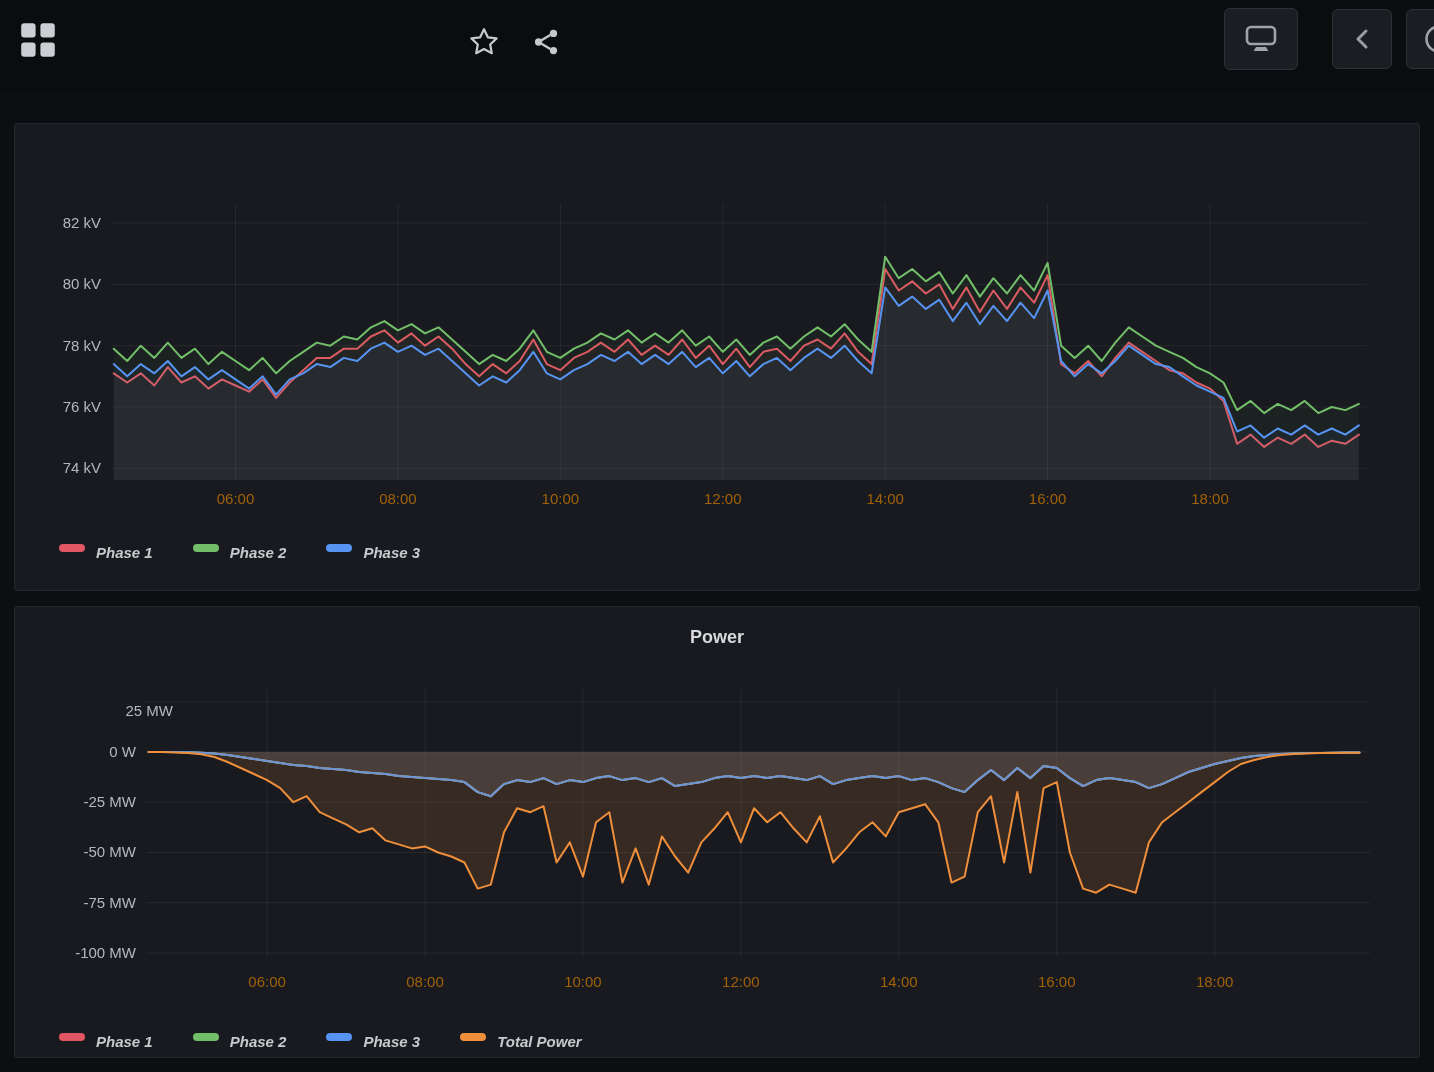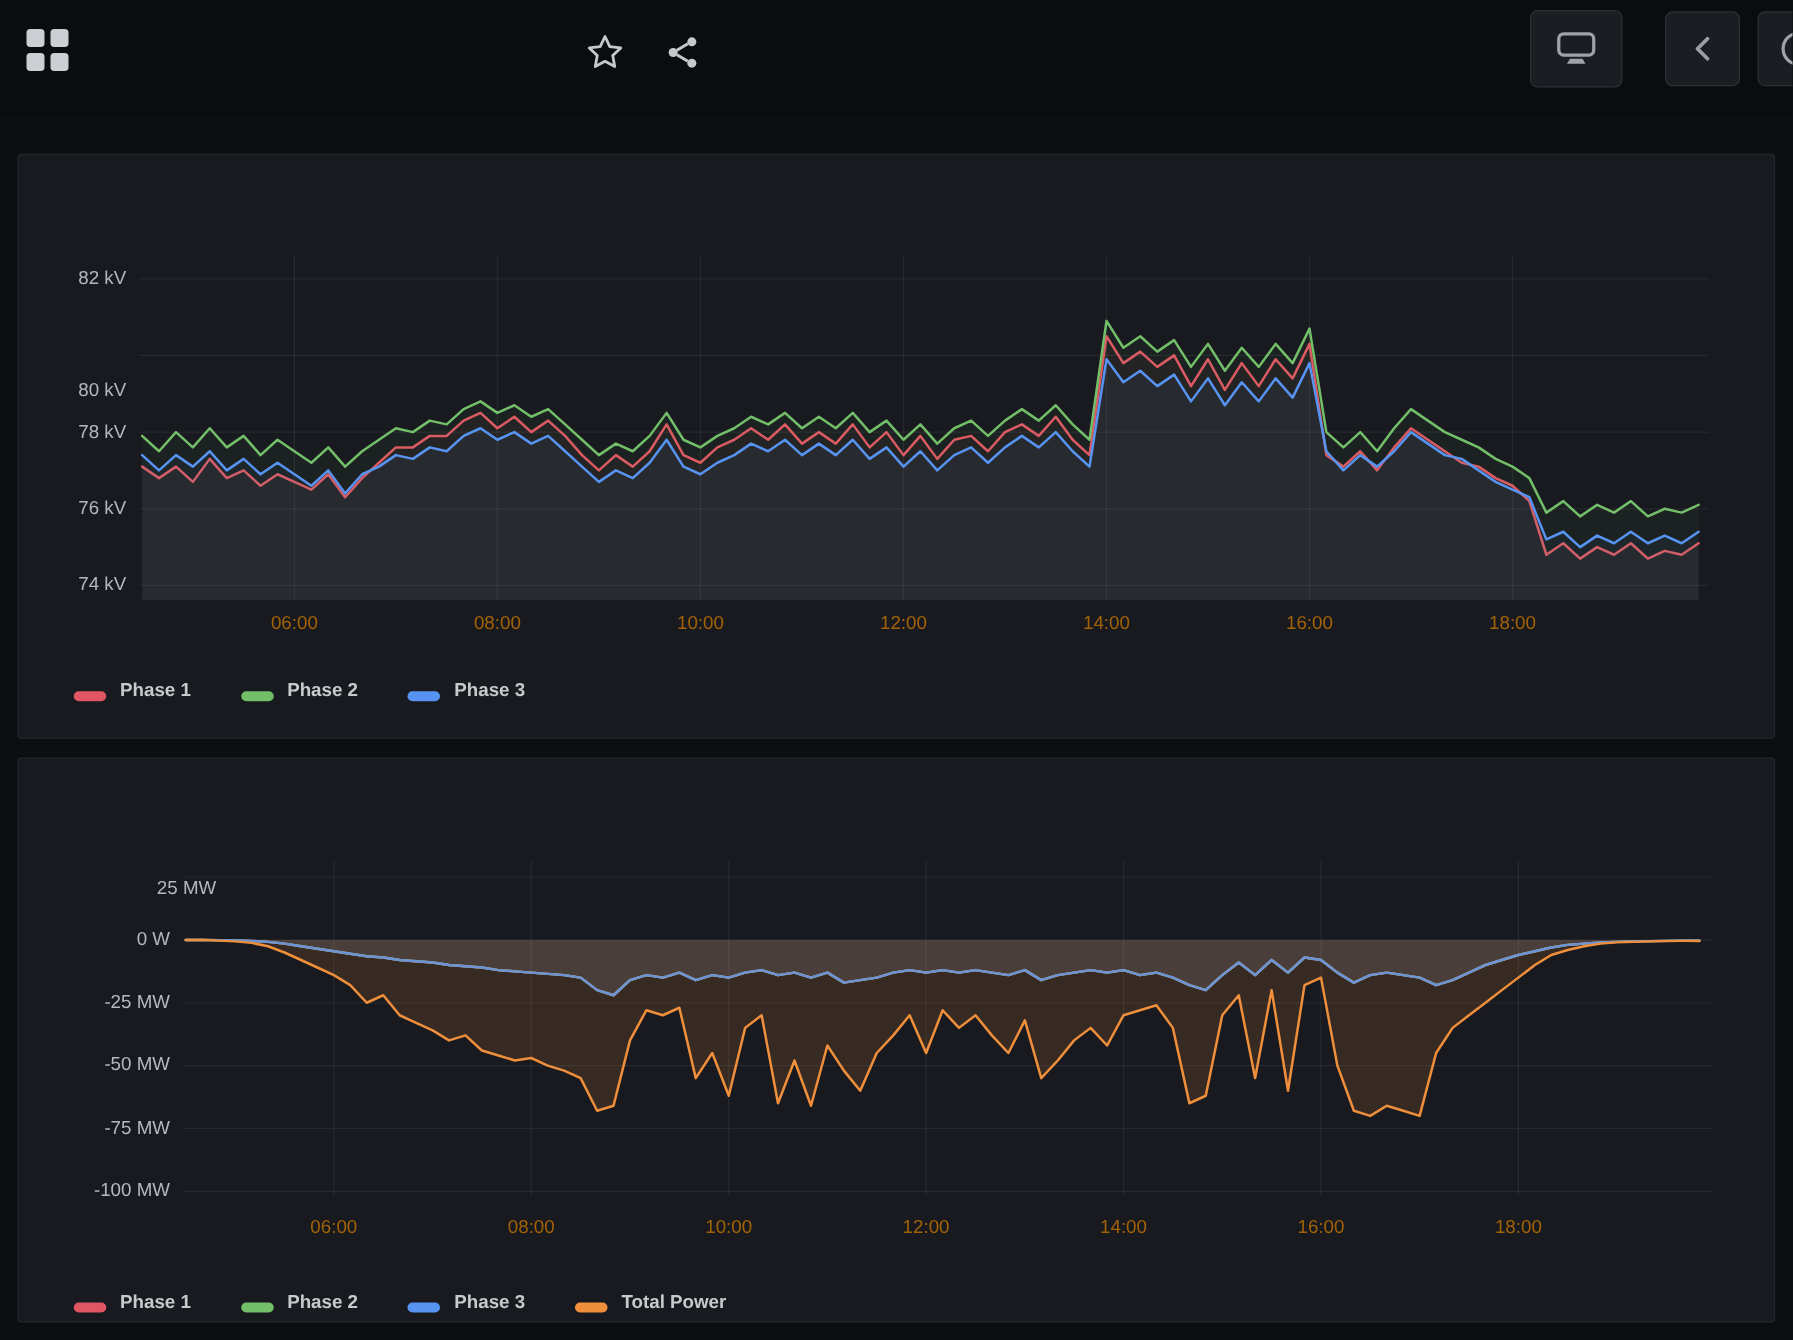--- a/index.html
+++ b/index.html
@@ -39,21 +39,21 @@
   }
   .chart-mount{position:absolute;left:0;top:0;width:100%;height:100%;}
   .chart-mount svg{position:absolute;left:0;top:0;}
   .ytick{
     position:absolute;text-align:right;font-size:15px;color:#b5b7bc;height:18px;line-height:18px;
   }
   .xtick{
     position:absolute;text-align:center;font-size:15px;color:#a16207;width:72px;height:18px;line-height:18px;
   }
   .legend{position:absolute;left:44px;display:flex;align-items:center;}
-  .legend-item{display:flex;align-items:flex-end;margin-right:40px;cursor:pointer;}
+  .legend-item{display:flex;align-items:flex-start;margin-right:40px;cursor:pointer;font-style:italic;}
   .legend-swatch{width:26px;height:8px;border-radius:4px;margin-right:11px;}
   .legend-label{font-size:15px;color:#c7c9cc;font-weight:600;white-space:nowrap;}
 </style>
 </head>
 <body>
 
 <div class="header">
   <svg class="apps-icon" viewBox="0 0 30 30">
     <rect x="1" y="1" width="12" height="12" rx="2.5" fill="#ccced3"></rect>
     <rect x="17" y="1" width="12" height="12" rx="2.5" fill="#ccced3"></rect>
@@ -105,21 +105,21 @@
         <line y1="80" y2="356" x1="1032.6" x2="1032.6" stroke="rgba(210,220,235,0.08)" stroke-width="1"></line>
         <line y1="80" y2="356" x1="1195.0" x2="1195.0" stroke="rgba(210,220,235,0.08)" stroke-width="1"></line>
         <path d="M98.7 249.3L112.2 258.5L125.8 249.3L139.3 261.5L152.8 243.1L166.4 258.5L179.9 252.3L193.4 264.6L207.0 255.4L220.5 261.5L234.1 267.7L247.6 255.4L261.1 273.8L274.7 258.5L288.2 246.2L301.7 233.9L315.3 233.9L328.8 224.7L342.3 224.7L355.9 212.5L369.4 206.3L382.9 218.6L396.5 209.4L410.0 221.7L423.5 212.5L437.1 224.7L450.6 240.1L464.1 252.3L477.7 240.1L491.2 249.3L504.7 237.0L518.3 215.5L531.8 240.1L545.3 246.2L558.9 233.9L572.4 227.8L585.9 218.6L599.5 227.8L613.0 215.5L626.6 230.9L640.1 221.7L653.6 230.9L667.2 215.5L680.7 233.9L694.2 221.7L707.8 240.1L721.3 224.7L734.8 243.1L748.4 227.8L761.9 224.7L775.4 237.0L789.0 221.7L802.5 215.5L816.0 224.7L829.6 209.4L843.1 227.8L856.6 240.1L870.2 145.0L883.7 166.5L897.2 157.3L910.8 169.5L924.3 160.3L937.8 184.9L951.4 163.4L964.9 187.9L978.4 166.5L992.0 184.9L1005.5 163.4L1019.1 178.7L1032.6 151.1L1046.1 240.1L1059.7 249.3L1073.2 237.0L1086.7 252.3L1100.3 233.9L1113.8 218.6L1127.3 227.8L1140.9 237.0L1154.4 246.2L1167.9 249.3L1181.5 258.5L1195.0 264.6L1208.5 276.9L1222.1 319.8L1235.6 310.6L1249.1 322.9L1262.7 313.7L1276.2 319.8L1289.7 310.6L1303.3 322.9L1316.8 316.7L1330.3 319.8L1343.9 310.6L1343.9 356.0L98.7 356.0Z" fill="#e05663" fill-opacity="0.05"></path>
         <path d="M98.7 249.3L112.2 258.5L125.8 249.3L139.3 261.5L152.8 243.1L166.4 258.5L179.9 252.3L193.4 264.6L207.0 255.4L220.5 261.5L234.1 267.7L247.6 255.4L261.1 273.8L274.7 258.5L288.2 246.2L301.7 233.9L315.3 233.9L328.8 224.7L342.3 224.7L355.9 212.5L369.4 206.3L382.9 218.6L396.5 209.4L410.0 221.7L423.5 212.5L437.1 224.7L450.6 240.1L464.1 252.3L477.7 240.1L491.2 249.3L504.7 237.0L518.3 215.5L531.8 240.1L545.3 246.2L558.9 233.9L572.4 227.8L585.9 218.6L599.5 227.8L613.0 215.5L626.6 230.9L640.1 221.7L653.6 230.9L667.2 215.5L680.7 233.9L694.2 221.7L707.8 240.1L721.3 224.7L734.8 243.1L748.4 227.8L761.9 224.7L775.4 237.0L789.0 221.7L802.5 215.5L816.0 224.7L829.6 209.4L843.1 227.8L856.6 240.1L870.2 145.0L883.7 166.5L897.2 157.3L910.8 169.5L924.3 160.3L937.8 184.9L951.4 163.4L964.9 187.9L978.4 166.5L992.0 184.9L1005.5 163.4L1019.1 178.7L1032.6 151.1L1046.1 240.1L1059.7 249.3L1073.2 237.0L1086.7 252.3L1100.3 233.9L1113.8 218.6L1127.3 227.8L1140.9 237.0L1154.4 246.2L1167.9 249.3L1181.5 258.5L1195.0 264.6L1208.5 276.9L1222.1 319.8L1235.6 310.6L1249.1 322.9L1262.7 313.7L1276.2 319.8L1289.7 310.6L1303.3 322.9L1316.8 316.7L1330.3 319.8L1343.9 310.6" fill="none" stroke="#e05663" stroke-width="2" stroke-linejoin="round" stroke-linecap="round"></path>
         <path d="M98.7 224.7L112.2 237.0L125.8 221.7L139.3 233.9L152.8 218.6L166.4 233.9L179.9 224.7L193.4 240.1L207.0 227.8L220.5 237.0L234.1 246.2L247.6 233.9L261.1 249.3L274.7 237.0L288.2 227.8L301.7 218.6L315.3 221.7L328.8 212.5L342.3 215.5L355.9 203.3L369.4 197.1L382.9 206.3L396.5 200.2L410.0 209.4L423.5 203.3L437.1 215.5L450.6 227.8L464.1 240.1L477.7 230.9L491.2 237.0L504.7 224.7L518.3 206.3L531.8 227.8L545.3 233.9L558.9 224.7L572.4 218.6L585.9 209.4L599.5 215.5L613.0 206.3L626.6 218.6L640.1 209.4L653.6 218.6L667.2 206.3L680.7 221.7L694.2 212.5L707.8 227.8L721.3 215.5L734.8 230.9L748.4 218.6L761.9 212.5L775.4 224.7L789.0 212.5L802.5 203.3L816.0 212.5L829.6 200.2L843.1 215.5L856.6 227.8L870.2 132.7L883.7 154.2L897.2 145.0L910.8 157.3L924.3 148.1L937.8 169.5L951.4 151.1L964.9 172.6L978.4 154.2L992.0 169.5L1005.5 151.1L1019.1 166.5L1032.6 138.9L1046.1 221.7L1059.7 233.9L1073.2 221.7L1086.7 237.0L1100.3 218.6L1113.8 203.3L1127.3 212.5L1140.9 221.7L1154.4 227.8L1167.9 233.9L1181.5 243.1L1195.0 249.3L1208.5 258.5L1222.1 286.1L1235.6 276.9L1249.1 289.1L1262.7 279.9L1276.2 286.1L1289.7 276.9L1303.3 289.1L1316.8 283.0L1330.3 286.1L1343.9 279.9L1343.9 356.0L98.7 356.0Z" fill="#73bf69" fill-opacity="0.05"></path>
         <path d="M98.7 224.7L112.2 237.0L125.8 221.7L139.3 233.9L152.8 218.6L166.4 233.9L179.9 224.7L193.4 240.1L207.0 227.8L220.5 237.0L234.1 246.2L247.6 233.9L261.1 249.3L274.7 237.0L288.2 227.8L301.7 218.6L315.3 221.7L328.8 212.5L342.3 215.5L355.9 203.3L369.4 197.1L382.9 206.3L396.5 200.2L410.0 209.4L423.5 203.3L437.1 215.5L450.6 227.8L464.1 240.1L477.7 230.9L491.2 237.0L504.7 224.7L518.3 206.3L531.8 227.8L545.3 233.9L558.9 224.7L572.4 218.6L585.9 209.4L599.5 215.5L613.0 206.3L626.6 218.6L640.1 209.4L653.6 218.6L667.2 206.3L680.7 221.7L694.2 212.5L707.8 227.8L721.3 215.5L734.8 230.9L748.4 218.6L761.9 212.5L775.4 224.7L789.0 212.5L802.5 203.3L816.0 212.5L829.6 200.2L843.1 215.5L856.6 227.8L870.2 132.7L883.7 154.2L897.2 145.0L910.8 157.3L924.3 148.1L937.8 169.5L951.4 151.1L964.9 172.6L978.4 154.2L992.0 169.5L1005.5 151.1L1019.1 166.5L1032.6 138.9L1046.1 221.7L1059.7 233.9L1073.2 221.7L1086.7 237.0L1100.3 218.6L1113.8 203.3L1127.3 212.5L1140.9 221.7L1154.4 227.8L1167.9 233.9L1181.5 243.1L1195.0 249.3L1208.5 258.5L1222.1 286.1L1235.6 276.9L1249.1 289.1L1262.7 279.9L1276.2 286.1L1289.7 276.9L1303.3 289.1L1316.8 283.0L1330.3 286.1L1343.9 279.9" fill="none" stroke="#73bf69" stroke-width="2" stroke-linejoin="round" stroke-linecap="round"></path>
         <path d="M98.7 240.1L112.2 252.3L125.8 240.1L139.3 249.3L152.8 237.0L166.4 252.3L179.9 243.1L193.4 255.4L207.0 246.2L220.5 255.4L234.1 264.6L247.6 252.3L261.1 270.7L274.7 255.4L288.2 249.3L301.7 240.1L315.3 243.1L328.8 233.9L342.3 237.0L355.9 224.7L369.4 218.6L382.9 227.8L396.5 221.7L410.0 230.9L423.5 224.7L437.1 237.0L450.6 249.3L464.1 261.5L477.7 252.3L491.2 258.5L504.7 246.2L518.3 227.8L531.8 249.3L545.3 255.4L558.9 246.2L572.4 240.1L585.9 230.9L599.5 237.0L613.0 227.8L626.6 240.1L640.1 230.9L653.6 240.1L667.2 227.8L680.7 243.1L694.2 233.9L707.8 249.3L721.3 237.0L734.8 252.3L748.4 240.1L761.9 233.9L775.4 246.2L789.0 233.9L802.5 224.7L816.0 233.9L829.6 221.7L843.1 237.0L856.6 249.3L870.2 163.4L883.7 181.8L897.2 172.6L910.8 184.9L924.3 175.7L937.8 197.1L951.4 178.7L964.9 200.2L978.4 181.8L992.0 197.1L1005.5 178.7L1019.1 194.1L1032.6 166.5L1046.1 237.0L1059.7 252.3L1073.2 240.1L1086.7 249.3L1100.3 237.0L1113.8 221.7L1127.3 230.9L1140.9 240.1L1154.4 243.1L1167.9 252.3L1181.5 261.5L1195.0 267.7L1208.5 273.8L1222.1 307.5L1235.6 301.4L1249.1 313.7L1262.7 304.5L1276.2 310.6L1289.7 301.4L1303.3 310.6L1316.8 304.5L1330.3 310.6L1343.9 301.4L1343.9 356.0L98.7 356.0Z" fill="#5794f2" fill-opacity="0.05"></path>
         <path d="M98.7 240.1L112.2 252.3L125.8 240.1L139.3 249.3L152.8 237.0L166.4 252.3L179.9 243.1L193.4 255.4L207.0 246.2L220.5 255.4L234.1 264.6L247.6 252.3L261.1 270.7L274.7 255.4L288.2 249.3L301.7 240.1L315.3 243.1L328.8 233.9L342.3 237.0L355.9 224.7L369.4 218.6L382.9 227.8L396.5 221.7L410.0 230.9L423.5 224.7L437.1 237.0L450.6 249.3L464.1 261.5L477.7 252.3L491.2 258.5L504.7 246.2L518.3 227.8L531.8 249.3L545.3 255.4L558.9 246.2L572.4 240.1L585.9 230.9L599.5 237.0L613.0 227.8L626.6 240.1L640.1 230.9L653.6 240.1L667.2 227.8L680.7 243.1L694.2 233.9L707.8 249.3L721.3 237.0L734.8 252.3L748.4 240.1L761.9 233.9L775.4 246.2L789.0 233.9L802.5 224.7L816.0 233.9L829.6 221.7L843.1 237.0L856.6 249.3L870.2 163.4L883.7 181.8L897.2 172.6L910.8 184.9L924.3 175.7L937.8 197.1L951.4 178.7L964.9 200.2L978.4 181.8L992.0 197.1L1005.5 178.7L1019.1 194.1L1032.6 166.5L1046.1 237.0L1059.7 252.3L1073.2 240.1L1086.7 249.3L1100.3 237.0L1113.8 221.7L1127.3 230.9L1140.9 240.1L1154.4 243.1L1167.9 252.3L1181.5 261.5L1195.0 267.7L1208.5 273.8L1222.1 307.5L1235.6 301.4L1249.1 313.7L1262.7 304.5L1276.2 310.6L1289.7 301.4L1303.3 310.6L1316.8 304.5L1330.3 310.6L1343.9 301.4" fill="none" stroke="#5794f2" stroke-width="2" stroke-linejoin="round" stroke-linecap="round"></path>
       </svg>
       <div class="ytick" style="left: 0px; width: 86px; top: 90.0133px;">82 kV</div>
-      <div class="ytick" style="left: 0px; width: 86px; top: 151.347px; margin-top: 29px;">80 kV</div>
+      <div class="ytick" style="left: 0px; width: 86px; top: 151.347px;">80 kV</div>
       <div class="ytick" style="left: 0px; width: 86px; top: 212.68px;">78 kV</div>
       <div class="ytick" style="left: 0px; width: 86px; top: 274.013px;">76 kV</div>
       <div class="ytick" style="left: 0px; width: 86px; top: 335.347px;">74 kV</div>
       <div class="xtick" style="left: 184.517px; top: 366px;">06:00</div>
       <div class="xtick" style="left: 346.931px; top: 366px;">08:00</div>
       <div class="xtick" style="left: 509.345px; top: 366px;">10:00</div>
       <div class="xtick" style="left: 671.759px; top: 366px;">12:00</div>
       <div class="xtick" style="left: 834.172px; top: 366px;">14:00</div>
       <div class="xtick" style="left: 996.586px; top: 366px;">16:00</div>
       <div class="xtick" style="left: 1159px; top: 366px;">18:00</div>
@@ -134,20 +134,21 @@
         </div>
         <div class="legend-item">
           <span class="legend-swatch" style="background: rgb(87, 148, 242);"></span>
           <span class="legend-label">Phase 3</span>
         </div>
       </div>
     </div>
 </div>
 
 <div class="panel" id="panel-power">
+  <div class="panel-title">Power</div>
   <div class="chart-mount" id="chart-1">
       <svg width="1404" height="450">
         <line x1="131" x2="1355" y1="94.7" y2="94.7" stroke="rgba(210,220,235,0.08)" stroke-width="1"></line>
         <line x1="131" x2="1355" y1="144.9" y2="144.9" stroke="rgba(210,220,235,0.08)" stroke-width="1"></line>
         <line x1="131" x2="1355" y1="195.2" y2="195.2" stroke="rgba(210,220,235,0.08)" stroke-width="1"></line>
         <line x1="131" x2="1355" y1="245.5" y2="245.5" stroke="rgba(210,220,235,0.08)" stroke-width="1"></line>
         <line x1="131" x2="1355" y1="295.7" y2="295.7" stroke="rgba(210,220,235,0.08)" stroke-width="1"></line>
         <line x1="131" x2="1355" y1="346.0" y2="346.0" stroke="rgba(210,220,235,0.08)" stroke-width="1"></line>
         <line y1="82" y2="350" x1="252.1" x2="252.1" stroke="rgba(210,220,235,0.08)" stroke-width="1"></line>
         <line y1="82" y2="350" x1="410.0" x2="410.0" stroke="rgba(210,220,235,0.08)" stroke-width="1"></line>

